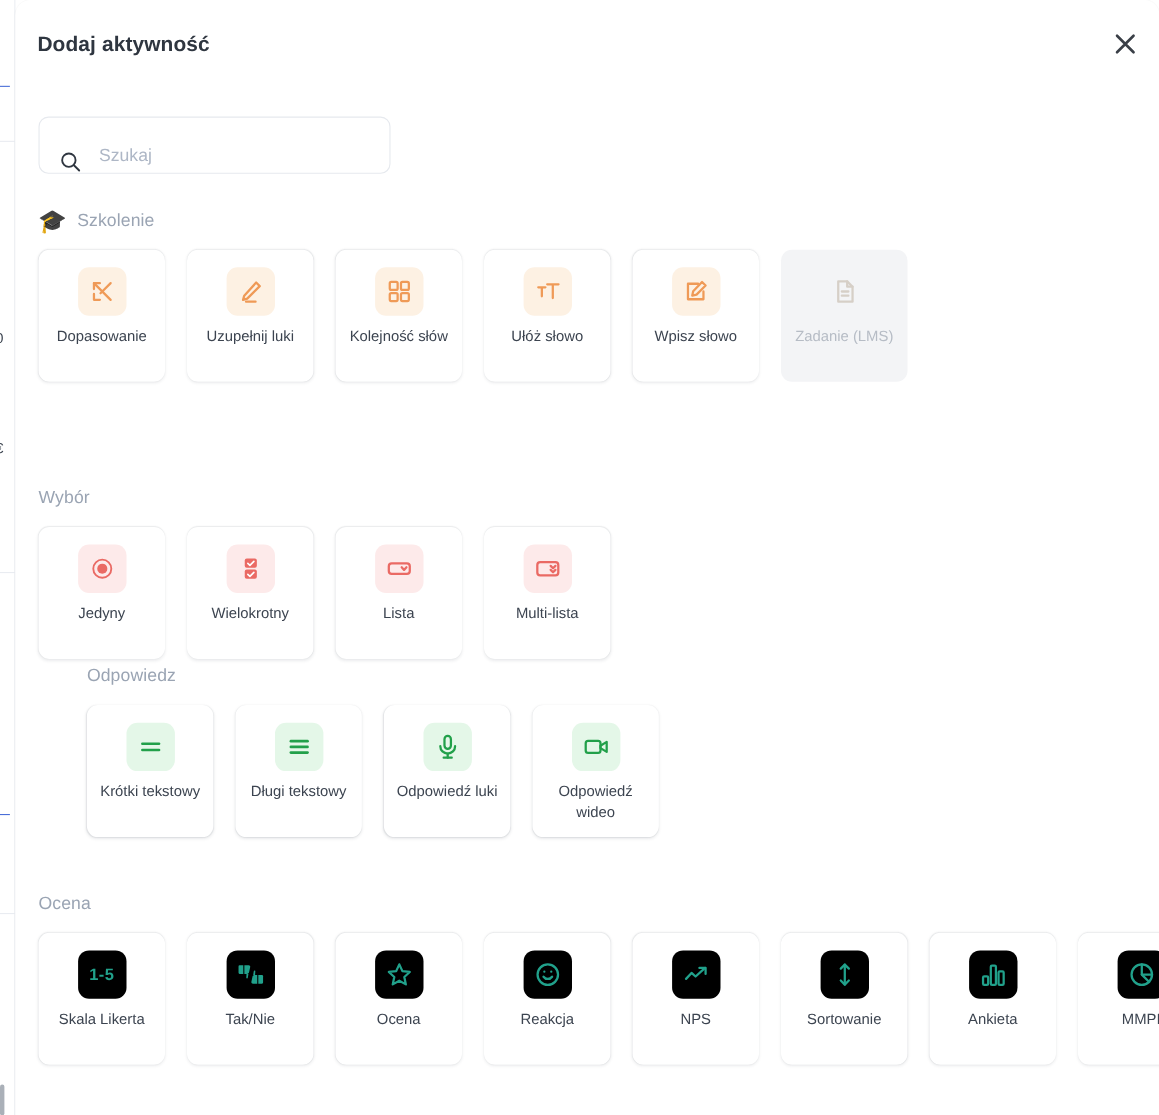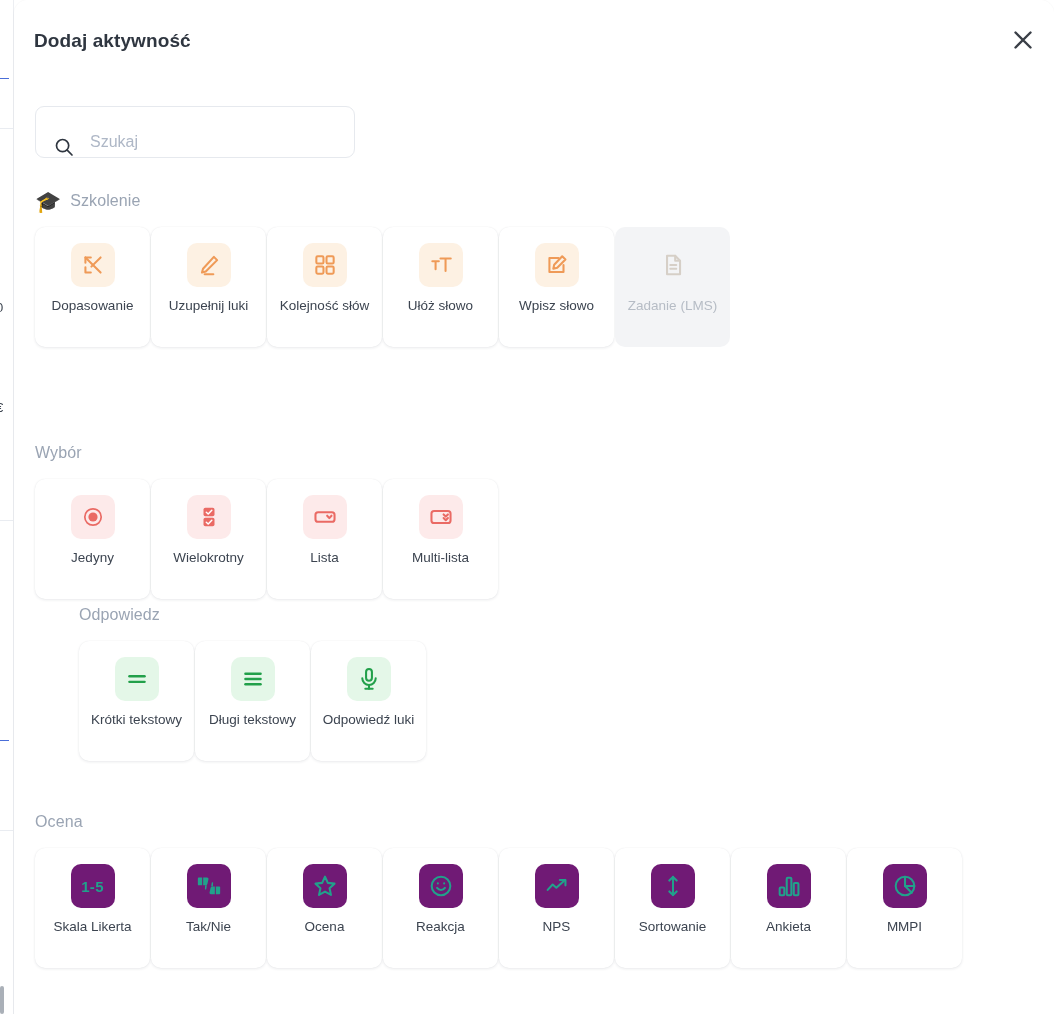--- a/index.html
+++ b/index.html
@@ -86,21 +86,21 @@
   .section { position: absolute; left: 21px; }
   .section-head {
     display: flex; align-items: center; gap: 9px;
     height: 26px; margin-bottom: 0;
   }
   .section-emoji { font-size: 21px; line-height: 1; }
   .section-title {
     font-size: 16px; color: #9aa4b3; letter-spacing: 0.1px;
   }
 
-  .cards { display: flex; gap: 1px; margin-top: 13px; }
+  .cards { display: flex; gap: 20px; margin-top: 13px; }
 
   .card {
     width: 115px; height: 120px;
     background: #ffffff;
     border-radius: 10px;
     box-shadow: 0 1px 3px rgba(22,34,51,0.09), 0 0 1px rgba(22,34,51,0.08);
     display: flex; flex-direction: column; align-items: center;
     padding-top: 16px;
     cursor: pointer;
   }
@@ -115,21 +115,21 @@
     margin-top: 9px; font-size: 13.5px; line-height: 1.42;
     text-align: center; color: #3c4450;
     width: 100px; word-break: break-word;
   }
   .card.disabled .card-label { color: #b6bcc5; }
 
   
   .tile-orange { background: #fdf1e3; }
   .tile-red    { background: #fdeaea; }
   .tile-green  { background: #e4f7e8; }
-  .tile-teal   { background: #701a75; }
+  .tile-teal   { background: #000000; }
   .tile-muted  { background: transparent; }
 
   .likert-text { font-size: 15px; font-weight: bold; color: #21a18b; letter-spacing: 0.3px; }
 </style>
 </head>
 <body>
 
 <div id="root">
 
   <div class="behind-strip">
@@ -309,20 +309,29 @@
               <div class="card-icon tile-green">
                 <svg width="26" height="26" viewBox="0 0 24 24" fill="none" stroke="#22a04a" stroke-width="1.9" stroke-linecap="round" stroke-linejoin="round">
                   <rect x="9.3" y="2.8" width="5.4" height="10.8" rx="2.7"></rect>
                   <path d="M5.8 11.4 a6.2 6.2 0 0 0 12.4 0"></path>
                   <path d="M12 17.6 L12 21"></path>
                   <path d="M8.6 21 L15.4 21"></path>
                 </svg>
               </div>
               <div class="card-label">Odpowiedź luki</div>
             </div>
+            <div class="card">
+              <div class="card-icon tile-green">
+                <svg width="26" height="26" viewBox="0 0 24 24" fill="none" stroke="#22a04a" stroke-width="1.9" stroke-linecap="round" stroke-linejoin="round">
+                  <rect x="3.2" y="7" width="12.4" height="10" rx="2"></rect>
+                  <path d="M15.6 11 L20.8 7.8 L20.8 16.2 L15.6 13 Z"></path>
+                </svg>
+              </div>
+              <div class="card-label">Odpowiedź wideo</div>
+            </div>
           </div>
         </div>
         <div class="section" style="top: 809px;">
           <div class="section-head">
             <span class="section-title">Ocena</span>
           </div>
           <div class="cards">
             <div class="card">
               <div class="card-icon tile-teal">
                 <span class="likert-text">1-5</span>

